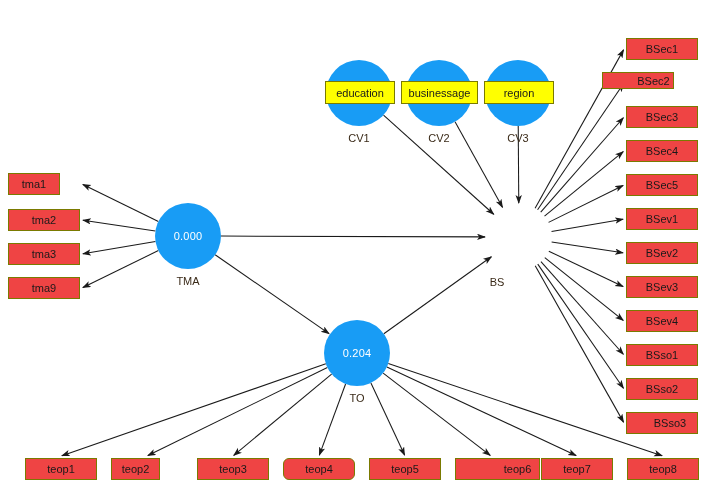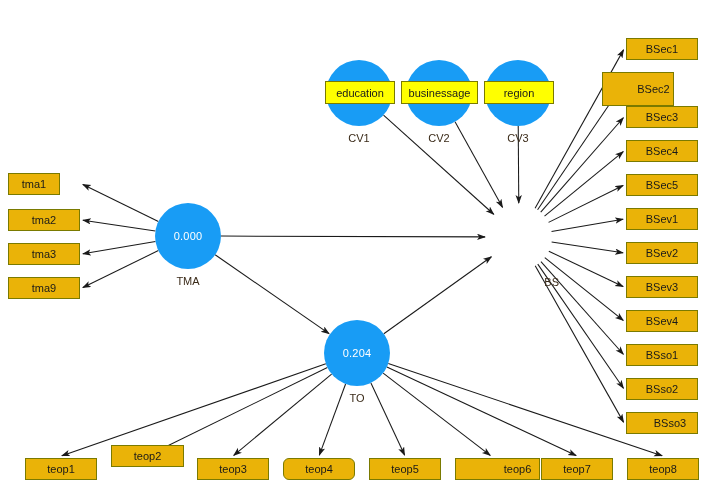--- a/index.html
+++ b/index.html
@@ -44,21 +44,21 @@
   .node-label {
     position: absolute;
     color: #3a2a18;
     font-size: 11px;
     text-align: center;
     white-space: nowrap;
     font-family: "Liberation Sans", sans-serif;
   }
   .ind-box {
     position: absolute;
-    background: #eab308;
+    background: #ef4444;
     border: 1px solid #7a7a00;
     box-sizing: border-box;
     display: flex;
     align-items: center;
     justify-content: center;
     color: #1a1a1a;
     font-size: 11px;
     font-family: "Liberation Sans", sans-serif;
     white-space: nowrap;
   }
@@ -132,53 +132,53 @@
     <span class="r2"></span>
   </div>
   <div class="node-circle" style="left: 406px; top: 60px; width: 66px; height: 66px;">
     <span class="r2"></span>
   </div>
   <div class="node-circle" style="left: 485px; top: 60px; width: 66px; height: 66px;">
     <span class="r2"></span>
   </div>
 
   <div class="node-label" style="left: 148px; top: 275px; width: 80px;">TMA</div>
-  <div class="node-label" style="left: 479px; top: 276px; width: 80px; text-align: right;">BS</div>
+  <div class="node-label" style="left: 457px; top: 276px; width: 80px;">BS</div>
   <div class="node-label" style="left: 317px; top: 392px; width: 80px;">TO</div>
   <div class="node-label" style="left: 319px; top: 132px; width: 80px;">CV1</div>
   <div class="node-label" style="left: 399px; top: 132px; width: 80px;">CV2</div>
   <div class="node-label" style="left: 478px; top: 132px; width: 80px;">CV3</div>
 
   <div class="cv-box" style="left: 325px; top: 81px; width: 70px; height: 23px;">education</div>
   <div class="cv-box" style="left: 401px; top: 81px; width: 77px; height: 23px;">businessage</div>
   <div class="cv-box" style="left: 484px; top: 81px; width: 70px; height: 23px;">region</div>
 
   <div id="tma-indicators">
       <div class="ind-box" style="left: 8px; top: 173px; width: 52px; height: 22px;">tma1</div>
       <div class="ind-box" style="left: 8px; top: 209px; width: 72px; height: 22px;">tma2</div>
       <div class="ind-box" style="left: 8px; top: 243px; width: 72px; height: 22px;">tma3</div>
       <div class="ind-box" style="left: 8px; top: 277px; width: 72px; height: 22px;">tma9</div>
     </div>
   <div id="bs-indicators">
       <div class="ind-box" style="left: 626px; top: 38px; width: 72px; height: 22px;">BSec1</div>
-      <div class="ind-box" style="left: 602px; top: 72px; width: 72px; height: 34px; padding-left: 31px;">BSec2</div>
+      <div class="ind-box" style="left: 602px; top: 72px; width: 72px; height: 17px; padding-left: 31px;">BSec2</div>
       <div class="ind-box" style="left: 626px; top: 106px; width: 72px; height: 22px;">BSec3</div>
       <div class="ind-box" style="left: 626px; top: 140px; width: 72px; height: 22px;">BSec4</div>
       <div class="ind-box" style="left: 626px; top: 174px; width: 72px; height: 22px;">BSec5</div>
       <div class="ind-box" style="left: 626px; top: 208px; width: 72px; height: 22px;">BSev1</div>
       <div class="ind-box" style="left: 626px; top: 242px; width: 72px; height: 22px;">BSev2</div>
       <div class="ind-box" style="left: 626px; top: 276px; width: 72px; height: 22px;">BSev3</div>
       <div class="ind-box" style="left: 626px; top: 310px; width: 72px; height: 22px;">BSev4</div>
       <div class="ind-box" style="left: 626px; top: 344px; width: 72px; height: 22px;">BSso1</div>
       <div class="ind-box" style="left: 626px; top: 378px; width: 72px; height: 22px;">BSso2</div>
       <div class="ind-box" style="left: 626px; top: 412px; width: 72px; height: 22px; padding-left: 16px;">BSso3</div>
     </div>
   <div id="to-indicators">
       <div class="ind-box" style="left: 25px; top: 458px; width: 72px; height: 22px;">teop1</div>
-      <div class="ind-box" style="left: 111px; top: 445px; width: 73px; height: 22px;">teop2</div>
+      <div class="ind-box" style="left: 111px; top: 458px; width: 49px; height: 22px;">teop2</div>
       <div class="ind-box" style="left: 197px; top: 458px; width: 72px; height: 22px;">teop3</div>
       <div class="ind-box" style="left: 283px; top: 458px; width: 72px; height: 22px; border-radius: 6px;">teop4</div>
       <div class="ind-box" style="left: 369px; top: 458px; width: 72px; height: 22px;">teop5</div>
       <div class="ind-box" style="left: 455px; top: 458px; width: 85px; height: 22px; padding-left: 40px;">teop6</div>
       <div class="ind-box" style="left: 541px; top: 458px; width: 72px; height: 22px;">teop7</div>
       <div class="ind-box" style="left: 627px; top: 458px; width: 72px; height: 22px;">teop8</div>
     </div>
 
 </div>
 

